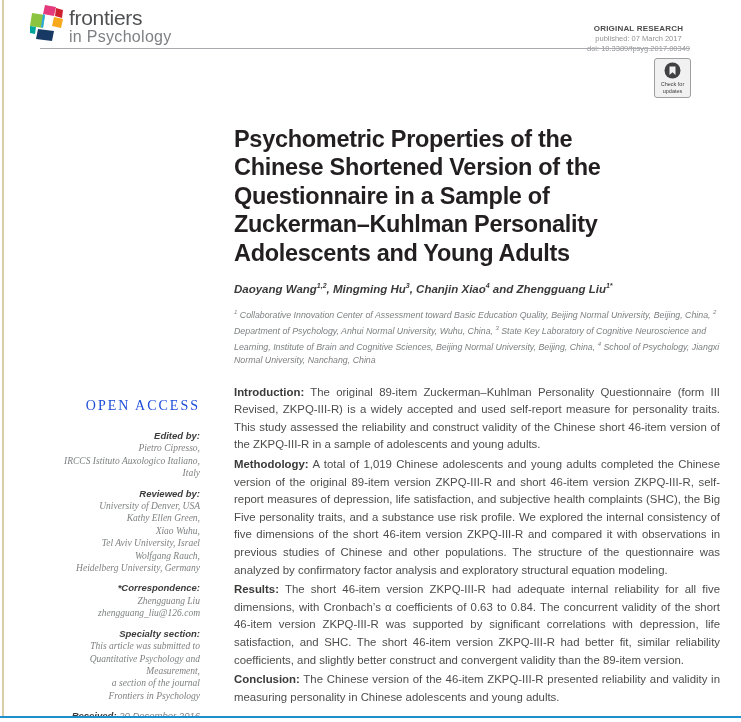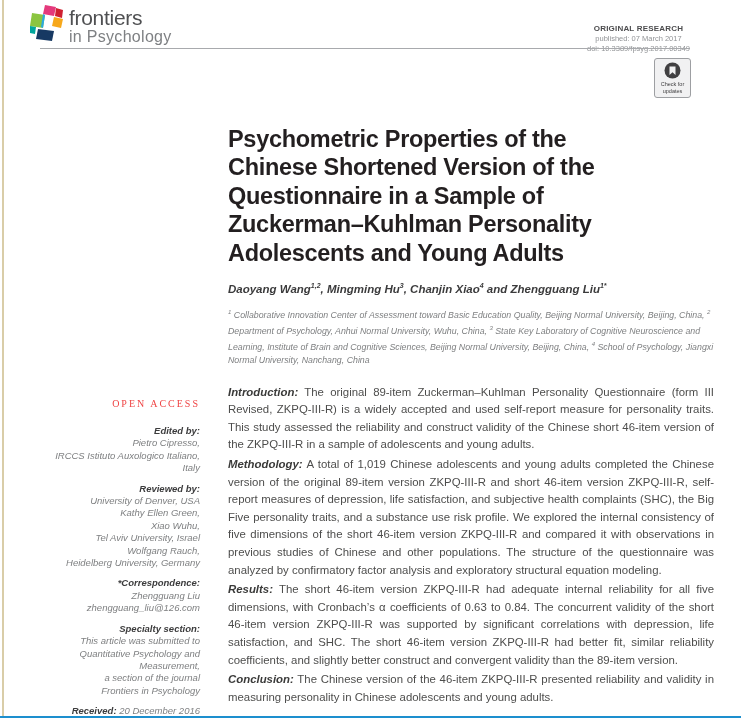--- a/index.html
+++ b/index.html
@@ -30,37 +30,37 @@
   .badge {
     position:absolute; left:654px; top:58px; width:37px; height:40px;
     background:#f1f1f2; border:1px solid #9d9fa2; border-radius:3px;
     display:flex; flex-direction:column; align-items:center; padding-top:3px;
     cursor:pointer;
   }
   .badge-text { font-size:5.5px; line-height:6.5px; color:#414042; text-align:center; margin-top:2px; }
 
   
   .sidebar { position:absolute; left:10px; top:398px; width:190px; text-align:right; }
-  .open-access { font-family:"Liberation Serif", serif; font-size:10px; letter-spacing:2px; color:#ef4444; margin-bottom:16px; }
+  .open-access { font-family:"Liberation Serif", serif; font-size:14px; letter-spacing:2px; color:#1d4ed8; margin-bottom:16px; }
   .side-group { margin-bottom:8px; font-style:italic; font-size:9.5px; line-height:12.4px; }
   .side-heading { font-weight:bold; color:#3c3c3d; }
-  .side-line { color:#7f8082; }
+  .side-line { color:#7f8082;font-family:Liberation Serif, serif; }
   .side-received { font-style:italic; font-size:9.5px; line-height:12.4px; color:#7f8082; margin-top:2px; }
   .side-received b { color:#3c3c3d; }
 
   
-  .main { position:absolute; left:228px; top:125px; width:486px; }
+  .main { position:absolute; left:234px; top:125px; width:486px; }
   .title { font-size:23.5px; font-weight:bold; color:#231f20; line-height:28.4px; letter-spacing:-0.3px; }
   .authors { margin-top:15px; font-size:11.5px; font-weight:bold; font-style:italic; color:#3b3b3c; }
   .authors sup { font-size:7px; font-weight:bold; }
   .affiliations { margin-top:11px; font-size:8.8px; font-style:italic; color:#7f8082; line-height:13px; }
   .affiliations sup { font-size:6px; }
   .abstract { margin-top:17px; }
   .abstract p { font-size:11.4px; line-height:17.6px; text-align:justify; color:#4d4d4c; margin-bottom:2px; }
-  .abstract p b { color:#3a3a39;font-style:italic; }
+  .abstract p b { color:#3a3a39; }
 
   
   .bottom-line { position:absolute; left:0; top:716px; width:741px; height:2px; background:#1d8fce; z-index:5; }
   .bottom-white { position:absolute; left:0; top:718px; width:741px; height:4px; background:#fff; z-index:4; }
 </style>
 </head>
 <body>
 
 <div class="page">
 

